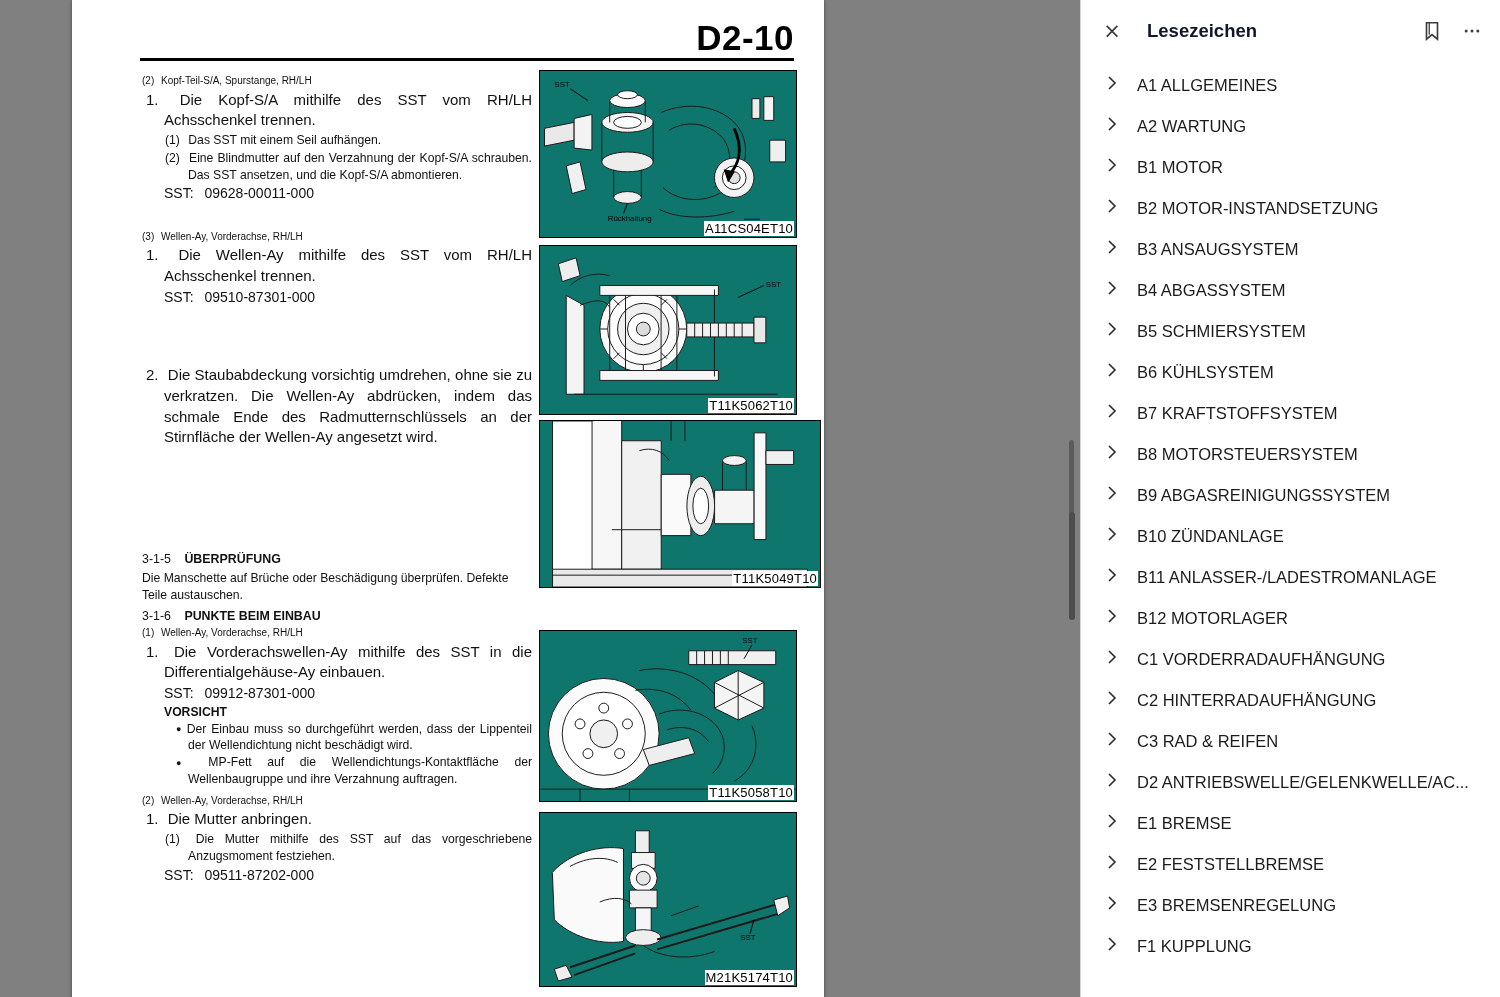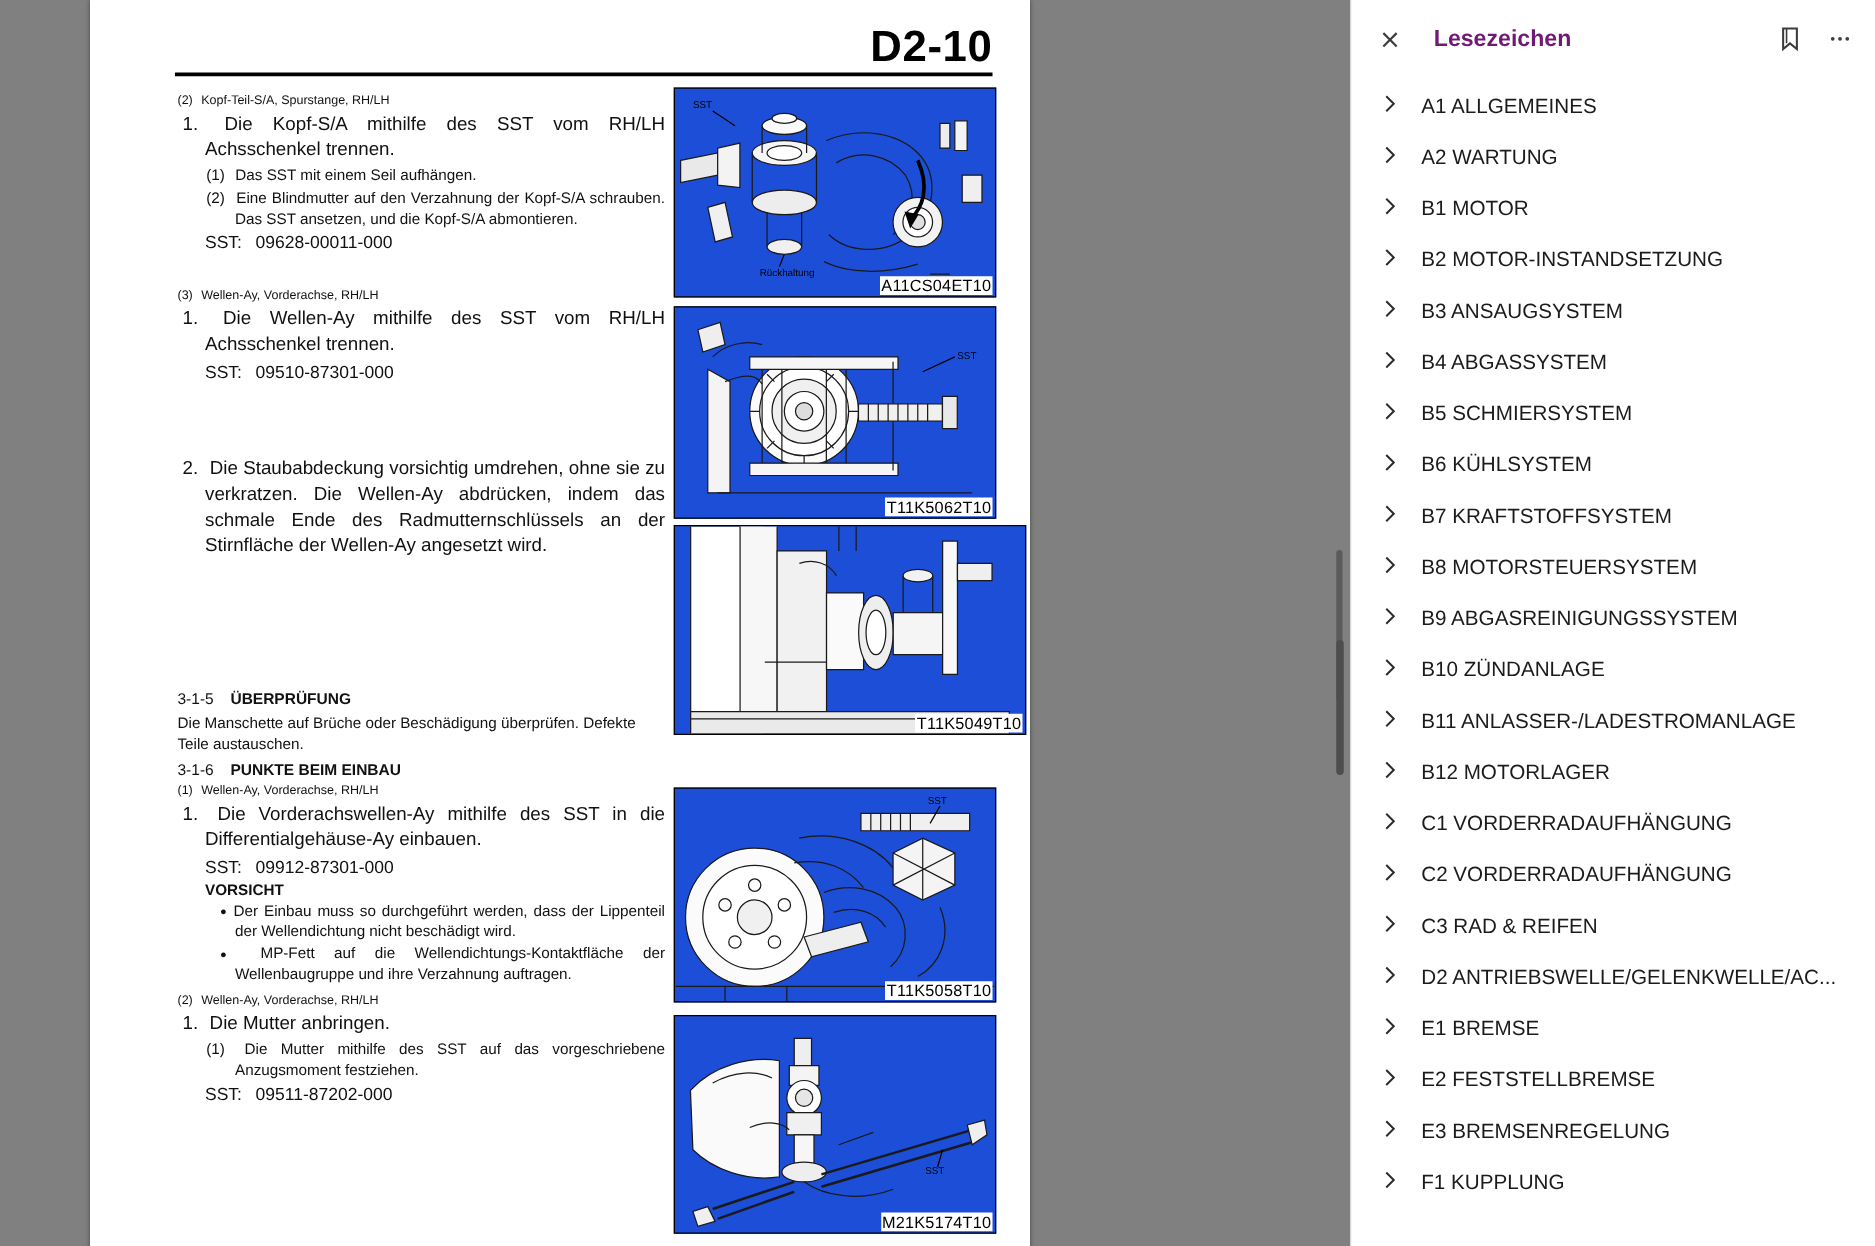--- a/index.html
+++ b/index.html
@@ -120,21 +120,21 @@
   }
   .bullet::before { content: "\25CF  "; font-size: 9px; vertical-align: middle; }
   .spacer-40 { height: 40px; }
   .spacer-18 { height: 18px; }
 
   
   .fig {
     position: absolute;
     left: 467px;
     border: 1.5px solid #000;
-    background: #1d4ed8;
+    background: #0f766e;
     overflow: hidden;
   }
   .fig .cap {
     position: absolute;
     right: 2px; bottom: 1px;
     font-size: 13px;
     letter-spacing: .2px;
     color: #000;
     background: #fff;
     padding: 0 1px;
@@ -194,21 +194,21 @@
     display: flex; align-items: center; justify-content: center;
     font-size: 21px;
     color: #3c3c3c;
     cursor: pointer;
     line-height: 1;
     font-family: "DejaVu Sans", sans-serif;
   }
   #panel-title {
     font-size: 18.5px;
     font-weight: bold;
-    color: #701a75;
+    color: #0f172a;
     flex: 1;
     margin-left: 10px;
   }
   .hdr-icon {
     width: 28px; height: 28px;
     display: flex; align-items: center; justify-content: center;
     color: #3c3c3c;
     cursor: pointer;
   }
   #bm-list {
@@ -661,21 +661,21 @@
         </span>
         <span class="bm-label">C1 VORDERRADAUFHÄNGUNG</span>
       </div>
 
       <div class="bm-item">
         <span class="chev">
           <svg width="12" height="16" viewBox="0 0 12 16" fill="none" stroke="#2b2b2b" stroke-width="1.6">
               <path d="M3 2 L9 8 L3 14"></path>
             </svg>
         </span>
-        <span class="bm-label">C2 VORDERRADAUFHÄNGUNG</span>
+        <span class="bm-label">C2 HINTERRADAUFHÄNGUNG</span>
       </div>
 
       <div class="bm-item">
         <span class="chev">
           <svg width="12" height="16" viewBox="0 0 12 16" fill="none" stroke="#2b2b2b" stroke-width="1.6">
               <path d="M3 2 L9 8 L3 14"></path>
             </svg>
         </span>
         <span class="bm-label">C3 RAD &amp; REIFEN</span>
       </div>

